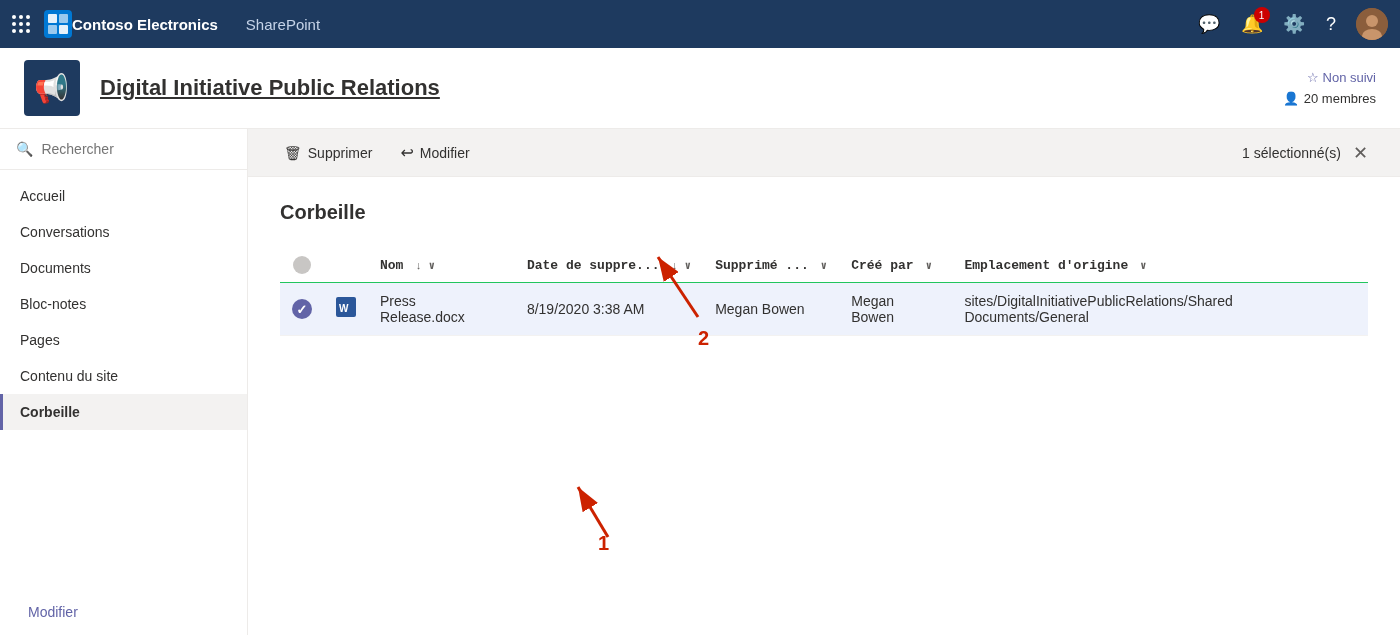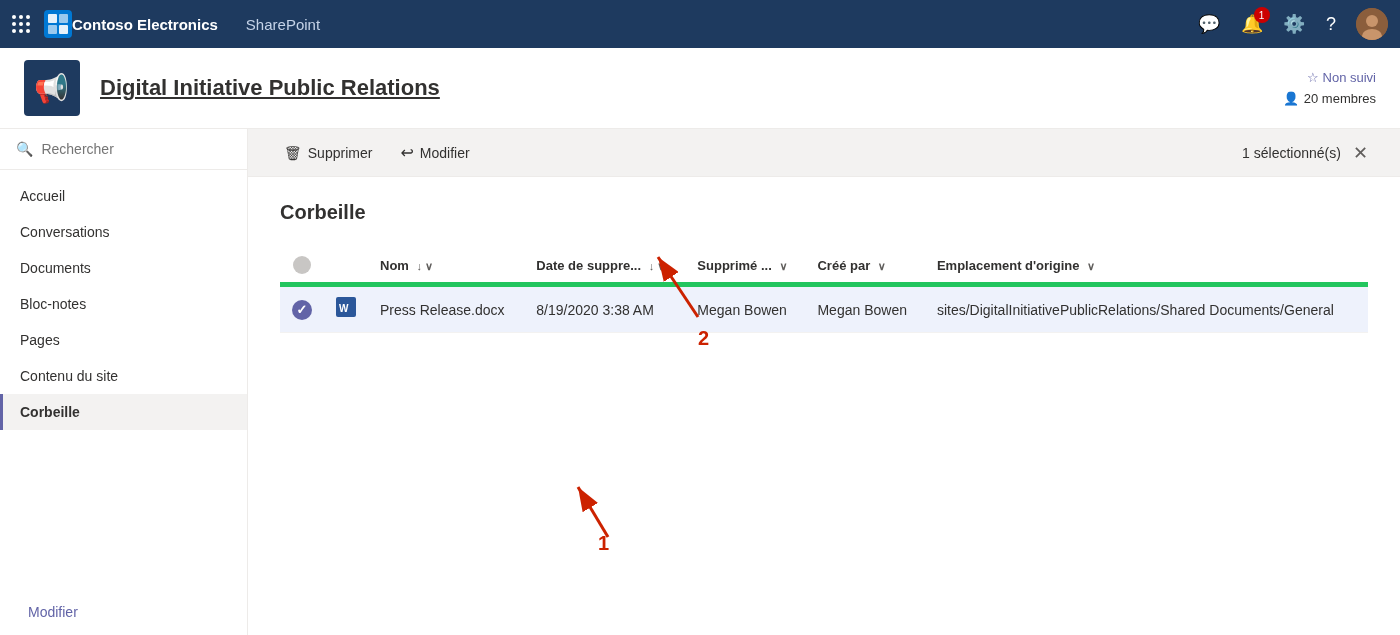--- a/index.html
+++ b/index.html
@@ -122,21 +122,21 @@
     .cmd-spacer { flex: 1; }
     .selection-count { font-size: 14px; color: #323130; }
     .close-btn { color: #605e5c; cursor: pointer; font-size: 18px; padding: 4px 8px; }
 
     
     .page-content { flex: 1; overflow-y: auto; padding: 24px 32px; position: relative; }
     .page-title { font-size: 20px; font-weight: 600; color: #323130; margin-bottom: 24px; }
 
     
     .file-table { width: 100%; border-collapse: collapse; }
-    .file-table thead tr { border-bottom: 5px solid #22c55e; }
+    .file-table thead tr { border-bottom: 1px solid #22c55e; font-family: Liberation Mono, monospace; }
     .file-table th {
       text-align: left; padding: 8px 12px;
       font-size: 13px; font-weight: 600; color: #323130;
       white-space: nowrap;
     }
     .th-checkbox { width: 40px; }
     .th-icon { width: 36px; }
     .sort-icon { color: #605e5c; font-size: 11px; margin-left: 4px; }
     .file-table tbody tr { border-bottom: 1px solid #f3f2f1; }
     .file-table tbody tr.selected { background: #eef2fc; }

